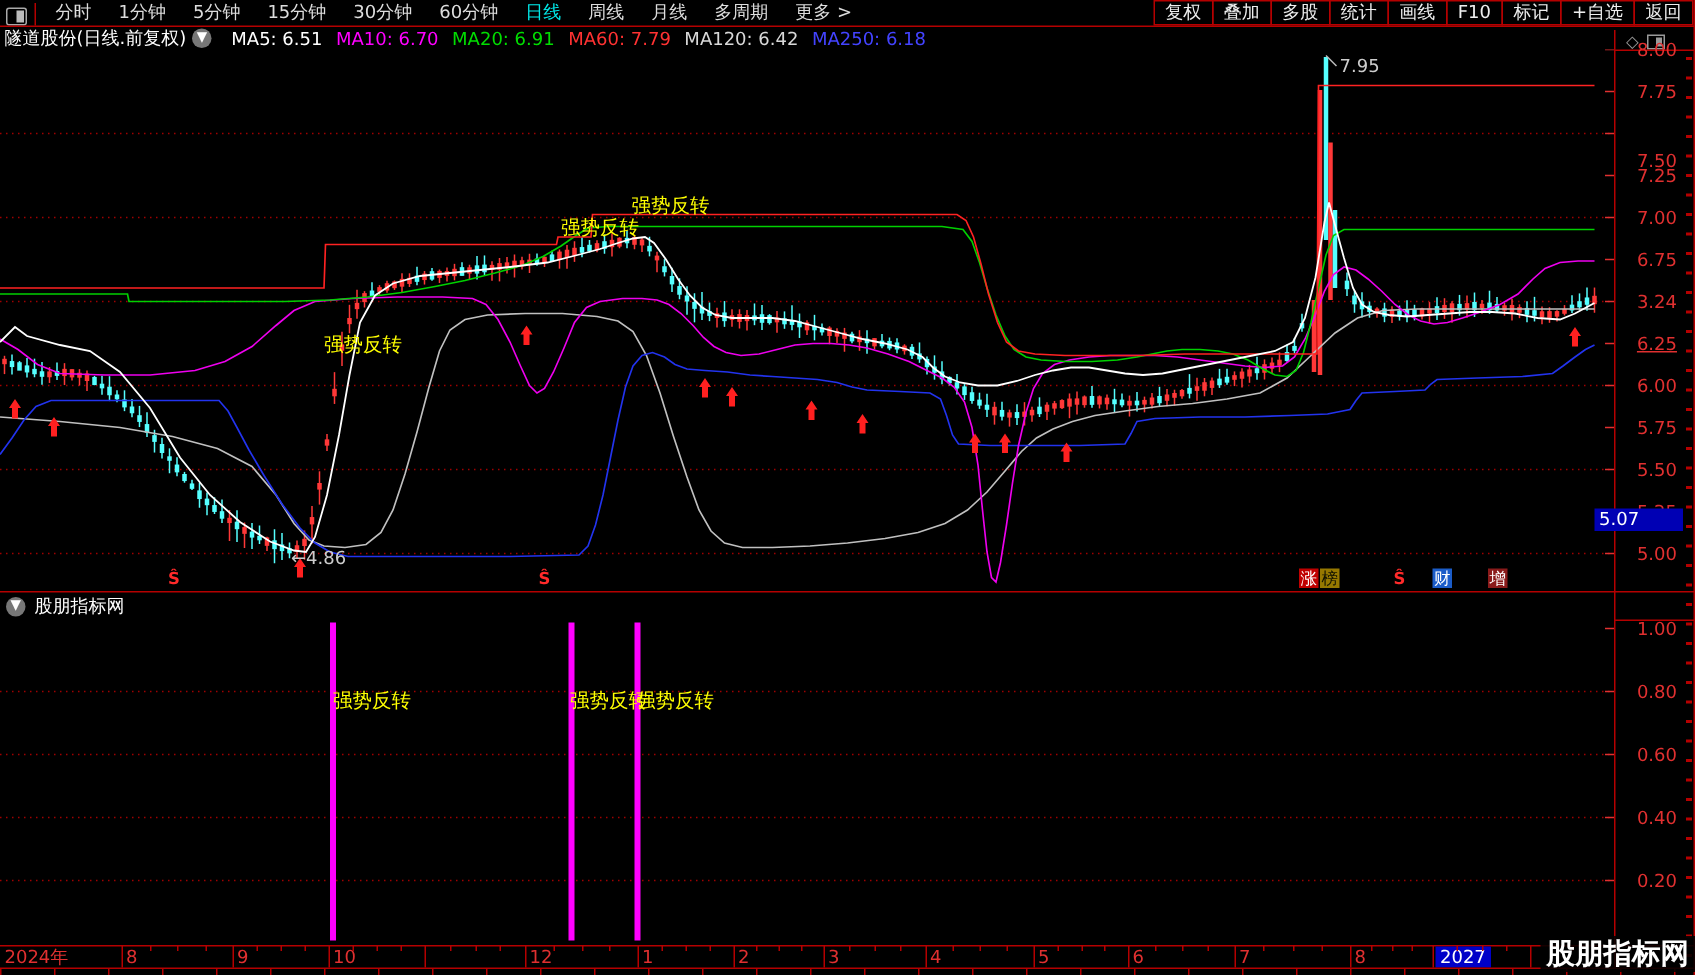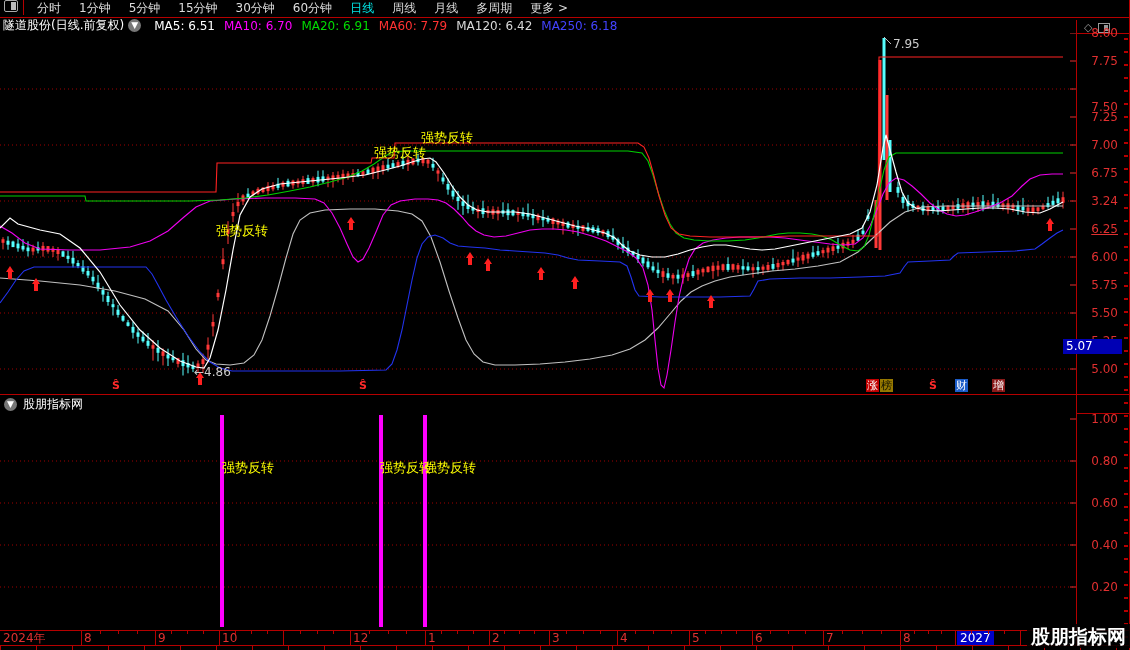--- a/index.html
+++ b/index.html
@@ -2,21 +2,21 @@
 <html><head>
 <meta charset="utf-8">
 <style>
   *{margin:0;padding:0;box-sizing:border-box}
   html,body{background:#000}
   #screen{position:relative;width:1130px;height:650px;background:#000;overflow:hidden;
     font-family:"DejaVu Sans","Liberation Sans",sans-serif;color:#eee}
   .hline{position:absolute;height:1px;background:#b50000}
   .vline{position:absolute;width:1px;background:#b50000}
   
-  #topbar{position:absolute;top:0;left:0;width:964px;height:17px;display:flex;align-items:flex-start}
+  #topbar{position:absolute;top:0;left:0;width:964px;height:17px;display:flex;align-items:flex-end}
   .win-icon{width:14px;height:12px;border:1px solid #aaa;border-radius:2px;margin:0 5px 0 4px;position:relative;background:#000}
   .win-icon::after{content:"";position:absolute;right:1px;top:1px;bottom:1px;width:5px;background:#bbb}
   .vsep{width:1px;height:15px;background:#b50000;margin-right:4px}
   .menu-item{font-size:12px;color:#ddd;padding:0 9px;line-height:17px;white-space:nowrap;cursor:default}
   .menu-item.active{color:#00e8e8}
   #toolbar{position:absolute;right:1px;top:0;height:17px;display:flex}
   .tool-btn{font-size:12px;color:#eee;line-height:15px;padding:0 7px;border:1px solid #b50000;margin-left:-1px;white-space:nowrap}
   
   #titlebar{position:absolute;top:18px;left:0;width:1076px;height:15px;display:flex;align-items:center}
   .page-title{font-size:12px;color:#fff;margin-left:3px;white-space:nowrap}
@@ -69,20 +69,31 @@
         <span class="menu-item">15分钟</span>
         <span class="menu-item">30分钟</span>
         <span class="menu-item">60分钟</span>
         <span class="menu-item active">日线</span>
         <span class="menu-item">周线</span>
         <span class="menu-item">月线</span>
         <span class="menu-item">多周期</span>
         <span class="menu-item">更多 &gt;</span>
       </div>
   </div>
+  <div id="toolbar">
+      <span class="tool-btn">复权</span>
+      <span class="tool-btn">叠加</span>
+      <span class="tool-btn">多股</span>
+      <span class="tool-btn">统计</span>
+      <span class="tool-btn">画线</span>
+      <span class="tool-btn">F10</span>
+      <span class="tool-btn">标记</span>
+      <span class="tool-btn">+自选</span>
+      <span class="tool-btn">返回</span>
+    </div>
   <div class="hline" style="top:17px;left:0;width:1130px"></div>
 
   <div id="titlebar">
     <span class="page-title">隧道股份(日线.前复权)</span>
     <span class="chev">▼</span>
     <span id="ma-legend" style="display:flex">
         <span class="ma" style="color: rgb(255, 255, 255);">MA5: 6.51</span>
         <span class="ma" style="color: rgb(255, 0, 255);">MA10: 6.70</span>
         <span class="ma" style="color: rgb(0, 221, 0);">MA20: 6.91</span>
         <span class="ma" style="color: rgb(255, 50, 50);">MA60: 7.79</span>

